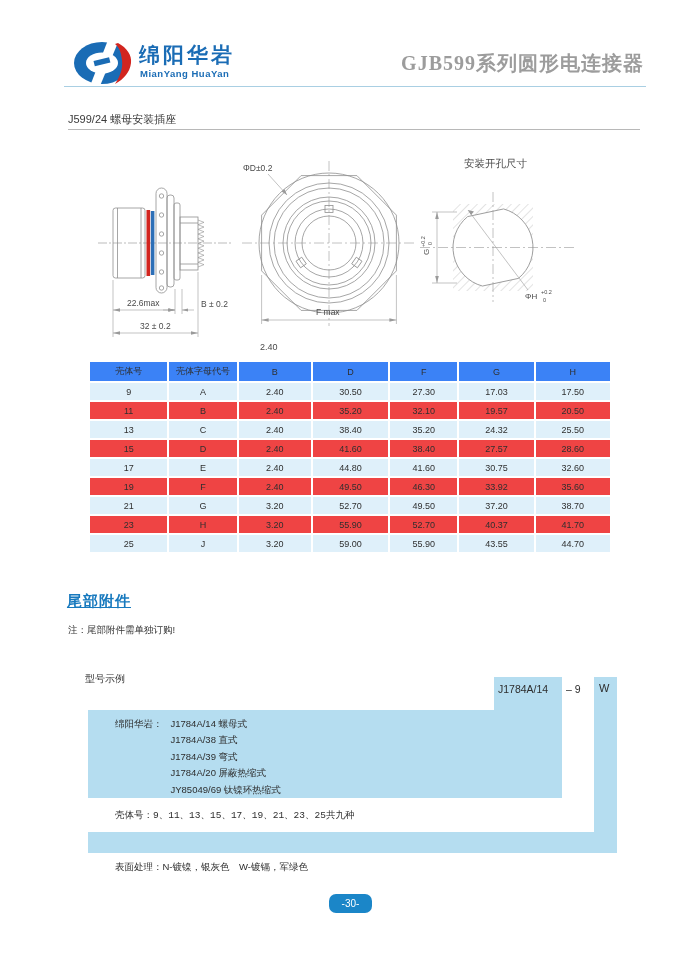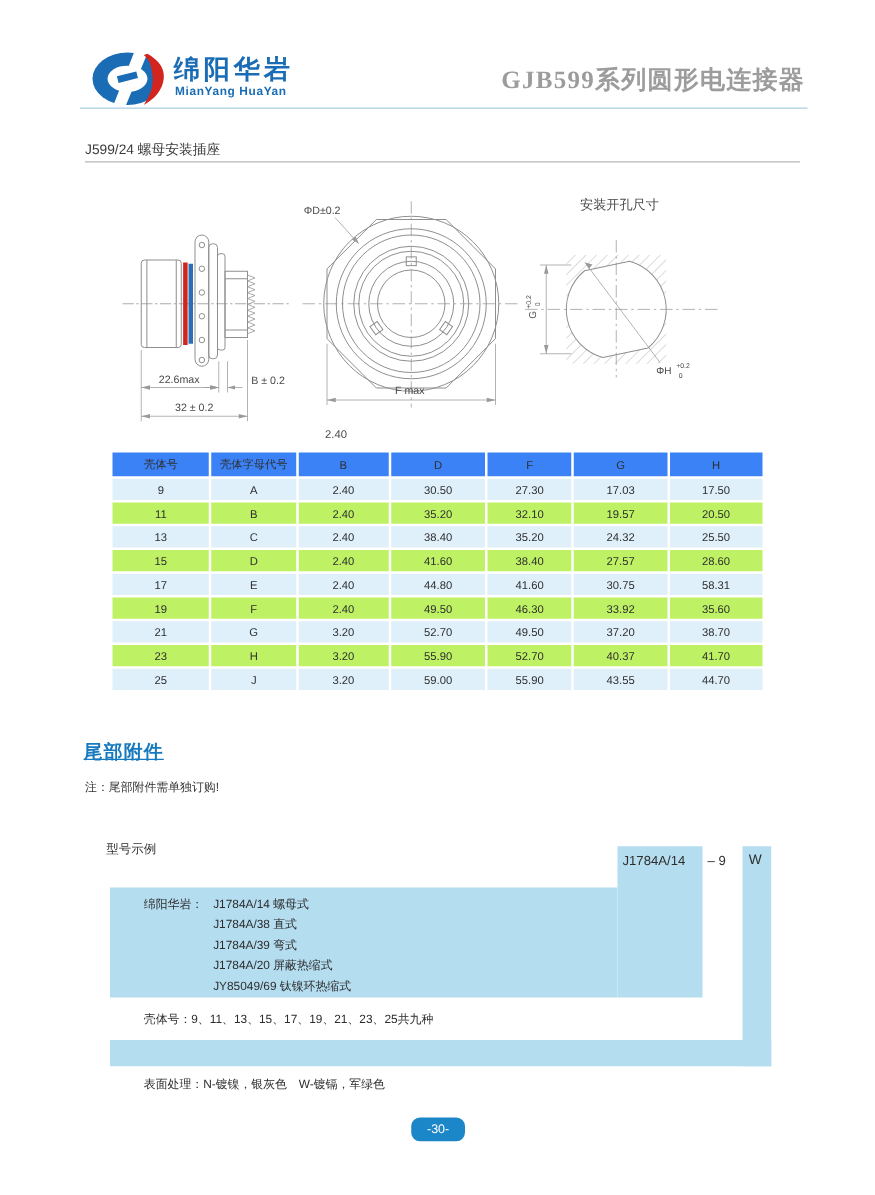--- a/index.html
+++ b/index.html
@@ -17,40 +17,40 @@
   
   .section-title{left:68px;top:112px;font-size:11px;color:#3a3a3a;}
   .section-rule{left:68px;top:129px;width:572px;height:1px;background:#b8b8b8;}
 
   svg text{font-family:"Liberation Sans","DejaVu Sans",sans-serif;fill:#4a4a4a;}
 
   
   #size-table{left:88px;top:360px;width:524px;border-collapse:separate;border-spacing:2px;table-layout:fixed;}
   #size-table th{background:#3b82f6;height:19px;font-size:9px;font-weight:normal;color:#2f2f2f;text-align:center;padding:0;}
   #size-table td{background:#dff0fa;height:15px;font-size:9px;color:#2f2f2f;text-align:center;padding:1px 0;}
-  #size-table tr.alt td{background:#bef264;}
+  #size-table tr.alt td{background:#ef4444;}
 
   
   .tail-heading{left:67px;top:592px;font-size:15px;font-weight:bold;color:#1779be;letter-spacing:1px;text-decoration:underline;}
   .tail-note{left:68px;top:624px;font-size:9.5px;color:#333;}
 
   
   .model-label{left:85px;top:672px;font-size:10px;color:#333;}
   .stair{background:#b5ddf0;}
   .band-main{left:494px;top:677px;width:68px;height:121px;}
   .block-left{left:88px;top:710px;width:406px;height:88px;}
   .band-w{left:594px;top:677px;width:23px;height:176px;}
   .strip-bottom{left:88px;top:832px;width:529px;height:21px;}
   .code-main{left:498px;top:683px;font-size:10.5px;color:#2d2d2d;}
   .code-rest{left:566px;top:683px;font-size:10.5px;color:#2d2d2d;}
   .code-finish{left:599px;top:682px;font-size:11px;color:#2d2d2d;}
   .type-row{left:115px;top:716px;font-size:9.5px;color:#2d2d2d;display:flex;}
   .type-row .lbl{margin-right:8px;line-height:16.4px;}
   .type-items span{display:block;line-height:16.4px;}
-  .shell-line{left:115px;top:809px;font-size:9.5px;color:#2d2d2d;}
+  .shell-line{left:115px;top:809px;font-size:9.5px;color:#2d2d2d;font-family:Liberation Mono, monospace;}
   .finish-line{left:115px;top:837px;font-size:9.5px;color:#2d2d2d;margin-top:24px;}
 
   
   .page-badge{left:329px;top:894px;width:43px;height:19px;background:#1b86c8;border-radius:7px;
               color:#fff;font-size:10px;text-align:center;line-height:19px;}
 </style>
 </head>
 <body>
 
 <div class="page">
@@ -256,21 +256,21 @@
           <td>27.57</td>
           <td>28.60</td>
         </tr>
         <tr>
           <td>17</td>
           <td>E</td>
           <td>2.40</td>
           <td>44.80</td>
           <td>41.60</td>
           <td>30.75</td>
-          <td>58.31</td>
+          <td>32.60</td>
         </tr>
         <tr class="alt">
           <td>19</td>
           <td>F</td>
           <td>2.40</td>
           <td>49.50</td>
           <td>46.30</td>
           <td>33.92</td>
           <td>35.60</td>
         </tr>

